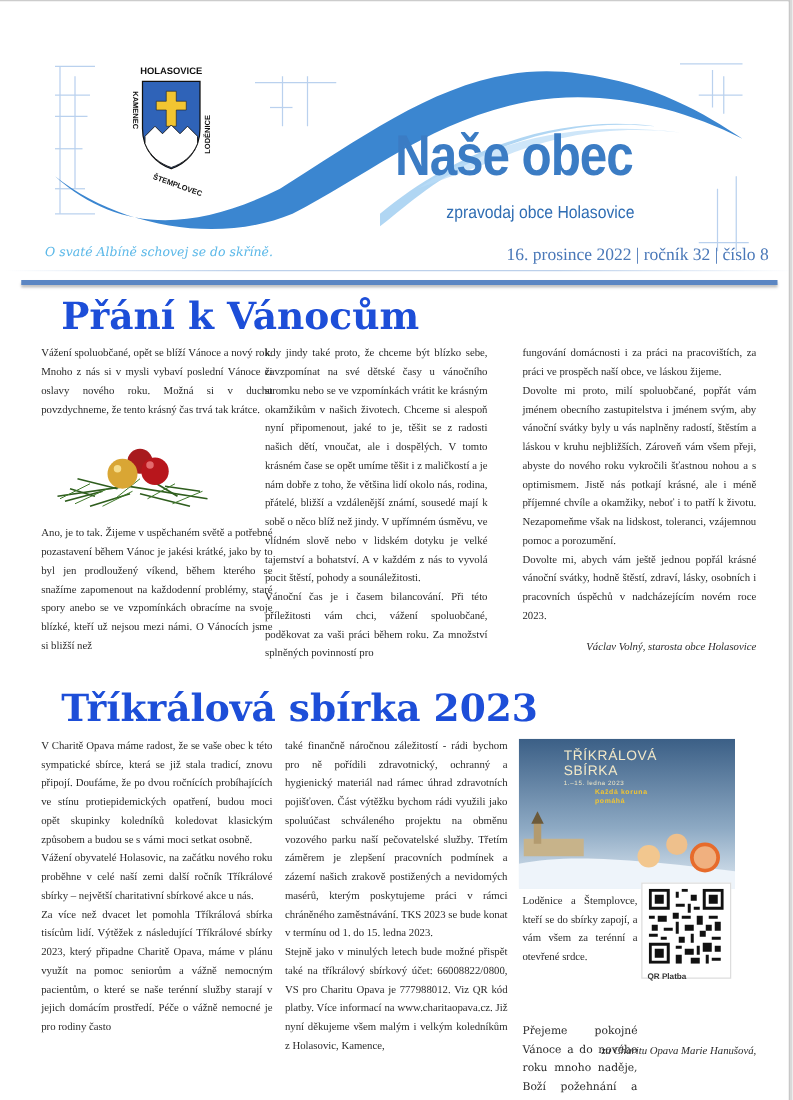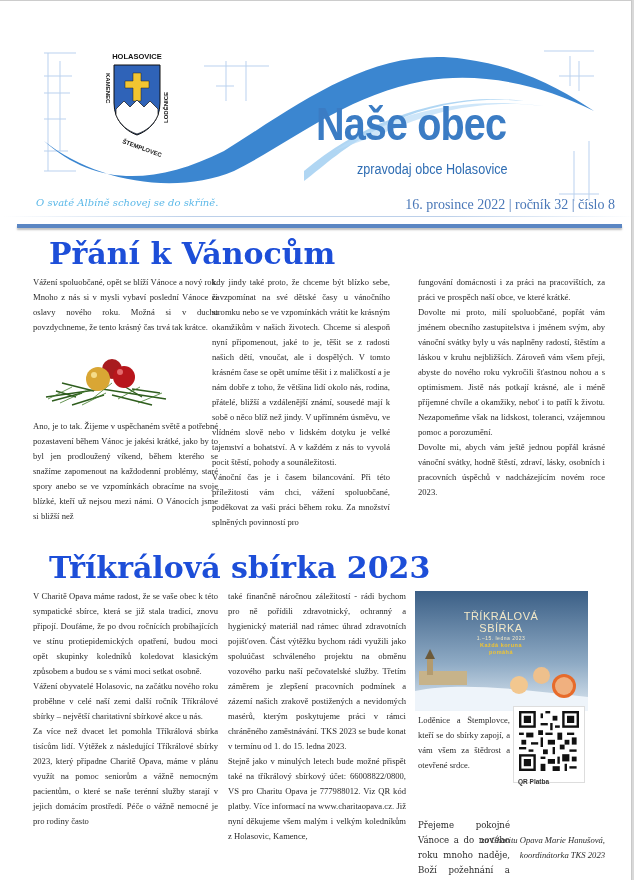--- a/index.html
+++ b/index.html
@@ -106,23 +106,24 @@
   <div class="col" style="left:33px; top:418px; width:185px;" data-name="article1-column-1-continued">
     <p data-name="article1-paragraph">Ano, je to tak. Žijeme v uspěchaném světě a potřebné pozastavení během Vánoc je jakési krátké, jako by to byl jen prodloužený víkend, během kterého se snažíme zapomenout na každodenní problémy, staré spory anebo se ve vzpomínkách obracíme na svoje blízké, kteří už nejsou mezi námi. O Vánocích jsme si bližší než</p>
   </div>
 
   <div class="col" style="left:212px; top:274px; width:178px;" data-name="article1-column-2">
     <p data-name="article1-paragraph">kdy jindy také proto, že chceme být blízko sebe, zavzpomínat na své dětské časy u vánočního stromku nebo se ve vzpomínkách vrátit ke krásným okamžikům v našich životech. Chceme si alespoň nyní připomenout, jaké to je, těšit se z radosti našich dětí, vnoučat, ale i dospělých. V tomto krásném čase se opět umíme těšit i z maličkostí a je nám dobře z toho, že většina lidí okolo nás, rodina, přátelé, bližší a vzdálenější známí, sousedé mají k sobě o něco blíž než jindy. V upřímném úsměvu, ve vlídném slově nebo v lidském dotyku je velké tajemství a bohatství. A v každém z nás to vyvolá pocit štěstí, pohody a sounáležitosti.</p>
     <p data-name="article1-paragraph">Vánoční čas je i časem bilancování. Při této příležitosti vám chci, vážení spoluobčané, poděkovat za vaši práci během roku. Za množství splněných povinností pro</p>
   </div>
 
   <div class="col" style="left:418px; top:274px; width:187px;" data-name="article1-column-3">
-    <p data-name="article1-paragraph">fungování domácnosti i za práci na pracovištích, za práci ve prospěch naší obce, ve které krátké.</p>
+    <p data-name="article1-paragraph">fungování domácnosti i za práci na pracovištích, za práci ve prospěch naší obce, ve láskou žijeme.</p>
     <p data-name="article1-paragraph">Dovolte mi proto, milí spoluobčané, popřát vám jménem obecního zastupitelstva i jménem svým, aby vánoční svátky byly u vás naplněny radostí, štěstím a láskou v kruhu nejbližších. Zároveň vám všem přeji, abyste do nového roku vykročili šťastnou nohou a s optimismem. Jistě nás potkají krásné, ale i méně příjemné chvíle a okamžiky, neboť i to patří k životu. Nezapomeňme však na lidskost, toleranci, vzájemnou pomoc a porozumění.</p>
     <p data-name="article1-paragraph">Dovolte mi, abych vám ještě jednou popřál krásné vánoční svátky, hodně štěstí, zdraví, lásky, osobních i pracovních úspěchů v nadcházejícím novém roce 2023.</p>
+    <p class="sig" style="margin-top:10px;" data-name="article1-signature">Václav Volný, starosta obce Holasovice</p>
   </div>
 
   <div class="h1" style="top:552px;" data-name="article-heading-collection">Tříkrálová sbírka 2023</div>
 
   <div class="col" style="left:33px; top:588px; width:185px;" data-name="article2-column-1">
     <p data-name="article2-paragraph">V Charitě Opava máme radost, že se vaše obec k této sympatické sbírce, která se již stala tradicí, znovu připojí. Doufáme, že po dvou ročnících probíhajících ve stínu protiepidemických opatření, budou moci opět skupinky koledníků koledovat klasickým způsobem a budou se s vámi moci setkat osobně.</p>
     <p data-name="article2-paragraph">Vážení obyvatelé Holasovic, na začátku nového roku proběhne v celé naší zemi další ročník Tříkrálové sbírky – největší charitativní sbírkové akce  u nás.</p>
     <p data-name="article2-paragraph">Za více než dvacet let pomohla Tříkrálová sbírka tisícům lidí. Výtěžek z následující Tříkrálové sbírky 2023, který připadne Charitě Opava,  máme v plánu využít na pomoc seniorům a vážně nemocným pacientům, o které se naše terénní služby starají v jejich domácím prostředí. Péče o vážně nemocné je pro rodiny často</p>
   </div>
 
@@ -139,33 +140,33 @@
             <stop offset="0.6" stop-color="#8eaac4"></stop>
             <stop offset="1" stop-color="#dfe9f2"></stop>
         </linearGradient>
       </defs>
       <rect x="0" y="0" width="173" height="120" fill="url(#sky)"></rect>
       <path d="M0,100 C40,92 90,96 173,106 L173,120 L0,120 Z" fill="#eef4fa"></path>
       <rect x="4" y="80" width="48" height="14" fill="#c7b38a"></rect>
       <rect x="12" y="66" width="6" height="18" fill="#b39b6f"></rect>
       <path d="M10,68 L15,58 L20,68 Z" fill="#6c5a3a"></path>
     </svg>
-    <div style="position:absolute; left:36px; top:19px; width:100px; text-align:center; font-family:'Liberation Sans',sans-serif; color:#f3e9c8; font-size:11px; line-height:12px; letter-spacing:0.5px;">
+    <div style="position:absolute; left:36px; top:8px; width:100px; text-align:left; font-family:'Liberation Sans',sans-serif; color:#f3e9c8; font-size:11px; line-height:12px; letter-spacing:0.5px;">
       <div data-name="poster-title-line1">TŘÍKRÁLOVÁ</div>
       <div data-name="poster-title-line2">SBÍRKA</div>
       <div style="font-size:5px; line-height:8px;" data-name="poster-dates">1.–15. ledna 2023</div>
       <div style="font-size:5.5px; line-height:7px; color:#f2c531; font-weight:bold; width:50px; margin:0 auto;" data-name="poster-slogan">Každá koruna pomáhá</div>
     </div>
     <div style="position:absolute; left:95px; top:85px; width:18px; height:18px; border-radius:50%; background:#f2c78f;" data-name="poster-child-figure"></div>
     <div style="position:absolute; left:118px; top:76px; width:17px; height:17px; border-radius:50%; background:#eec08c;"></div>
     <div style="position:absolute; left:140px; top:86px; width:18px; height:18px; border-radius:50%; background:#f0b07f; box-shadow:0 0 0 3px #e76b2b;"></div>
   </div>
 
   <div class="col" style="left:418px; top:712px; width:92px;" data-name="article2-column-3">
-    <p data-name="article2-paragraph">Loděnice a Štemplovce, kteří se do sbírky zapojí, a vám všem za štědrost a otevřené srdce.</p>
+    <p data-name="article2-paragraph">Loděnice a Štemplovce, kteří se do sbírky zapojí, a vám všem za terénní a otevřené srdce.</p>
   </div>
   <div class="col" style="left: 418px; top: 787px; width: 187px;" data-name="article2-column-3b">
     <div data-name="qr-float-spacer" style="float: right; width: 95px; height: 30px;"></div><span data-name="article2-paragraph" style="position: relative; display: inline; width: auto; text-indent: 0px;">Přejeme pokojné Vánoce a do nového roku mnoho naděje, Boží požehnání a všechno dobré.</span>
   </div>
 
   <div class="qr-box" data-name="qr-code-box">
     <svg width="60" height="60" viewBox="0 0 25 25" style="position:absolute; left:5px; top:4px;" data-name="qr-code">
       <rect width="25" height="25" fill="#fff"></rect>
       <g fill="#111">
         <rect x="0" y="0" width="7" height="7"></rect>
@@ -210,21 +211,20 @@
         <rect x="14" y="23" width="3" height="2"></rect>
           <rect x="19" y="22" width="1" height="3"></rect>
           <rect x="21" y="23" width="3" height="1"></rect>
       </g>
     </svg>
   </div>
   <div class="qr-label" data-name="qr-label">QR Platba</div>
 
   <div class="col" style="left:418px; top:832px; width:187px;" data-name="article2-signature">
     <p class="sig" data-name="article2-signature-line1">za Charitu Opava Marie Hanušová,</p>
-    <p class="sig" data-name="article2-signature-line2">koordinátorka TKS 2023</p>
   </div>
 </div>
 
 <style>
   
   [data-name="article2-column-3b"] { width:92px !important; }
   [data-name="article2-column-3b"] span { width:92px !important; }
 </style>
 
 </body></html>

